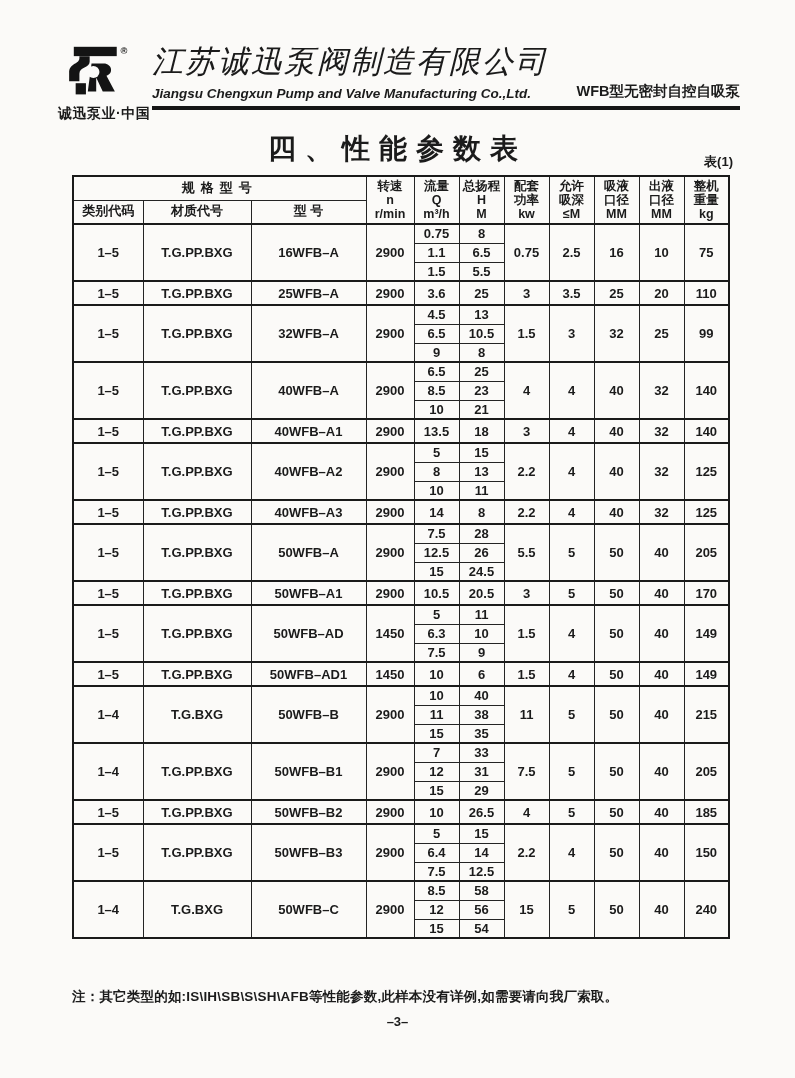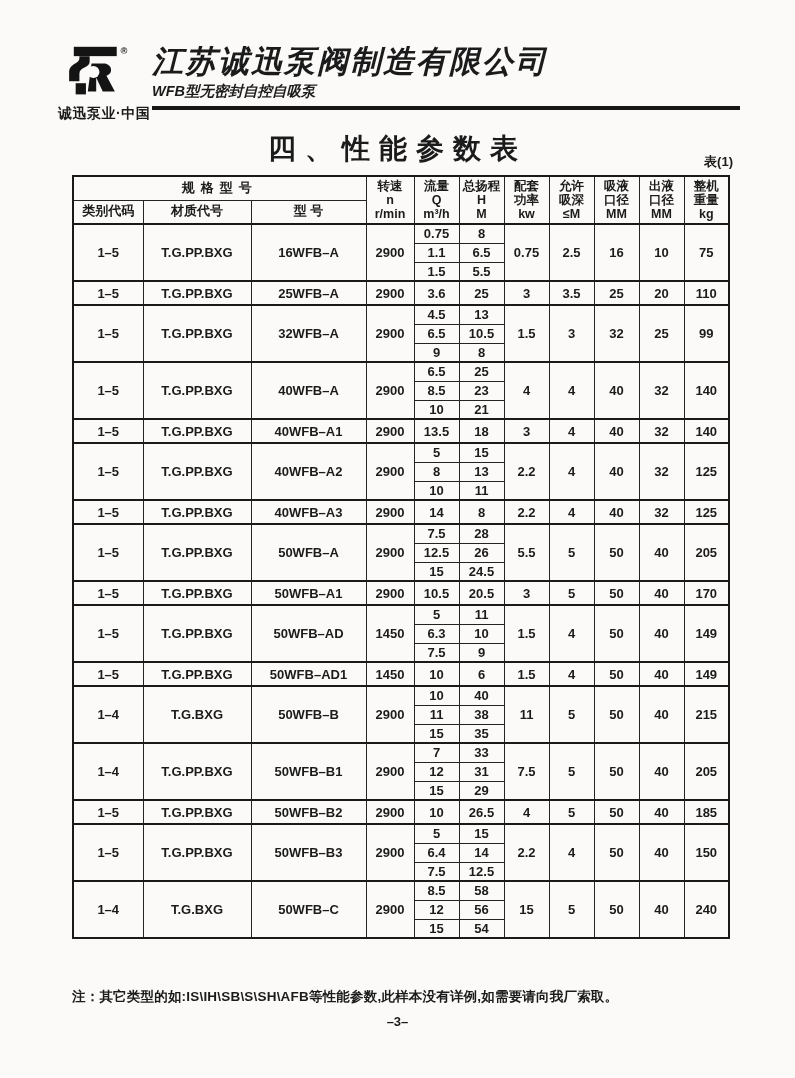--- a/index.html
+++ b/index.html
@@ -11,26 +11,26 @@
     background: #fbfaf8;
     overflow: hidden;
   }
 
   
   .brand { position: absolute; left: 58px; top: 44px; right: 55px; display: flex; }
   .logo-block { width: 82px; flex: 0 0 82px; text-align: center; }
   .logo-caption { font-size: 14px; font-weight: 700; letter-spacing: 0.5px; white-space: nowrap; margin-top: 1px; }
   .brand-text { flex: 1; position: relative; padding-left: 12px; }
   .company-cn {
-    font-size: 31px; font-weight: 700; font-style: italic;
+    font-size: 31px; font-weight: 400; font-style: italic;
     letter-spacing: 2px; white-space: nowrap; line-height: 1.15;
   }
   .brand-sub { display: flex; justify-content: space-between; align-items: flex-end; margin-top: 2px; }
   .company-en { font-size: 13.5px; font-weight: 700; font-style: italic; white-space: nowrap; }
-  .tagline { font-size: 14.5px; font-weight: 900; font-style: italic; white-space: nowrap; }
+  .tagline { font-size: 14.5px; font-weight: 900; white-space: nowrap; }
   .brand-rule { height: 4px; background: #161616; margin-top: 5px; }
 
   
   .section-title {
     position: absolute; top: 130px; left: 0; width: 100%;
     text-align: center; font-size: 28px; font-weight: 900; letter-spacing: 9px;
   }
   .table-label {
     position: absolute; top: 153px; right: 62px;
     font-size: 13px; font-weight: 700; margin-left: 24px;
@@ -81,20 +81,21 @@
           <rect x="12" y="42" width="11" height="12"></rect>
           <circle cx="31" cy="30" r="6.5" fill="#fbfaf8"></circle>
         </g>
         <text x="60" y="11" font-size="10" font-weight="bold" fill="#141414">®</text>
       </svg>
       <div class="logo-caption">诚迅泵业·中国</div>
     </div>
     <div class="brand-text">
       <div class="company-cn">江苏诚迅泵阀制造有限公司</div>
       <div class="brand-sub">
+        <span class="company-en">Jiangsu Chengxun Pump and Valve Manufacturing Co.,Ltd.</span>
         <span class="tagline">WFB型无密封自控自吸泵</span>
       </div>
       <div class="brand-rule"></div>
     </div>
   </div>
 
   <div class="section-title">四、性能参数表</div>
   <div class="table-label">表(1)</div>
 
   <table class="spec-table">

